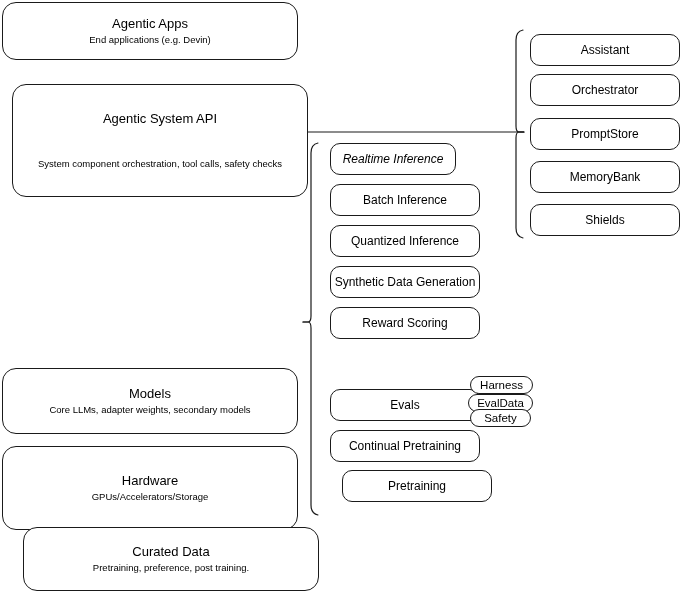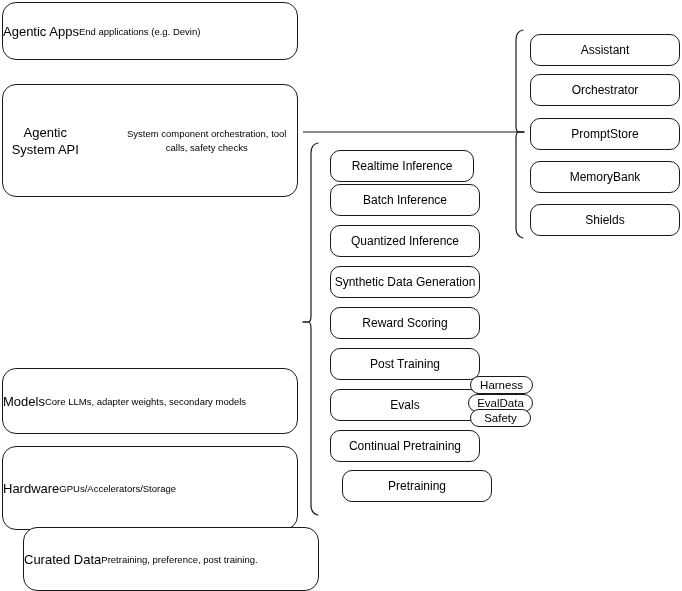--- a/index.html
+++ b/index.html
@@ -15,21 +15,23 @@
     font-family: "Liberation Sans", sans-serif;
     overflow: hidden;
   }
   .box {
     position: absolute;
     box-sizing: border-box;
     border: 1px solid #1a1a1a;
     border-radius: 12px;
     background: #ffffff;
     display: flex;
+    flex-direction: column;
     align-items: center;
+    justify-content: center;
     text-align: center;
     color: #000000;
   }
   .box .title {
     font-size: 13px;
     line-height: 17px;
     color: #000000;
   }
   .box .subtitle {
     font-size: 9.5px;
@@ -101,52 +103,51 @@
              C 311 322 311 325 311 328
              L 311 505
              C 311 511 313 514 318 515" stroke="#1a1a1a" stroke-width="1.2" fill="none" stroke-linecap="round"></path>
   </svg>
 
   <div class="box layer-box" style="left:2px; top:2px; width:296px; height:58px;">
     <div class="title">Agentic Apps</div>
     <div class="subtitle">End applications (e.g. Devin)</div>
   </div>
 
-  <div class="box layer-box" style="left:2px; top:84px; width:296px; height:113px;gap:29px;">
+  <div class="box layer-box" style="left:12px; top:84px; width:296px; height:113px;gap:29px;">
     <div class="title">Agentic System API</div>
     <div class="subtitle">System component orchestration, tool calls, safety checks</div>
   </div>
 
 
   <div class="box layer-box" style="left:2px; top:368px; width:296px; height:66px;">
     <div class="title">Models</div>
     <div class="subtitle">Core LLMs, adapter weights, secondary models</div>
   </div>
 
   <div class="box layer-box" style="left:2px; top:446px; width:296px; height:84px;">
     <div class="title">Hardware</div>
     <div class="subtitle">GPUs/Accelerators/Storage</div>
   </div>
 
   <div class="box layer-box" style="left:2px; top:527px; width:296px; height:64px;margin-left:21px;">
     <div class="title">Curated Data</div>
     <div class="subtitle">Pretraining, preference, post training.</div>
   </div>
 
-  <div class="item-box" style="left:330px; top:150px; width:144px; height:32px;">Realtime Inference</div>
+  <div class="item-box" style="left:330px; top:143px; width:126px; height:32px;font-style:italic;">Realtime Inference</div>
 
   <div class="item-box" style="left:330px; top:184px; width:150px; height:32px;">Batch Inference</div>
 
   <div class="item-box" style="left:330px; top:225px; width:150px; height:32px;">Quantized Inference</div>
 
   <div class="item-box" style="left:330px; top:266px; width:150px; height:32px;">Synthetic Data Generation</div>
 
   <div class="item-box" style="left:330px; top:307px; width:150px; height:32px;">Reward Scoring</div>
 
-  <div class="item-box" style="left:330px; top:348px; width:150px; height:32px;">Post Training</div>
 
   <div class="item-box" style="left:330px; top:389px; width:150px; height:32px;">Evals</div>
 
   <div class="item-box" style="left:330px; top:430px; width:150px; height:32px;">Continual Pretraining</div>
 
   <div class="item-box" style="left:330px; top:470px; width:150px; height:32px;margin-left:12px;">Pretraining</div>
 
   <div class="pill" style="left:470px; top:376px; width:63px; height:18px;">Harness</div>
 
   <div class="pill" style="left:468px; top:394px; width:65px; height:18px;">EvalData</div>

